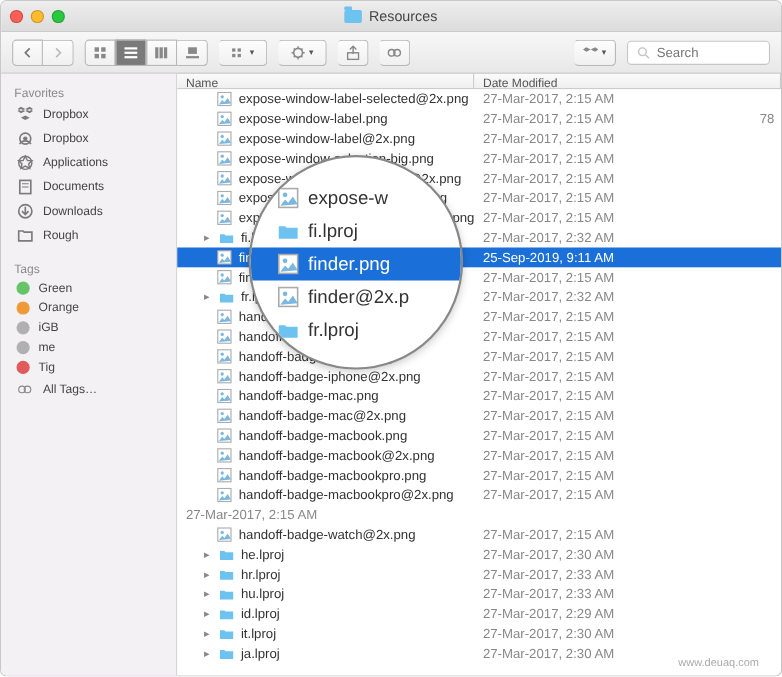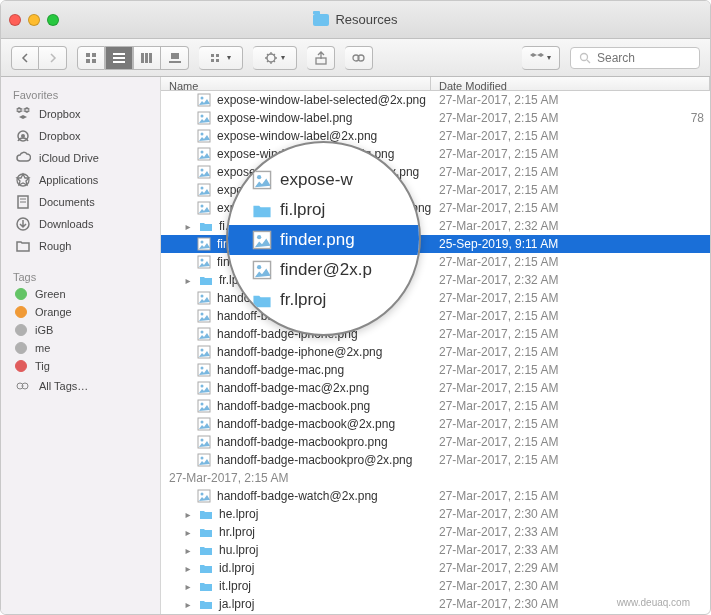--- a/index.html
+++ b/index.html
@@ -1,20 +1,20 @@
 <!DOCTYPE html>
 <html><head>
 <meta charset="utf-8">
 <style>
 * { box-sizing: border-box; margin: 0; padding: 0; }
 body { font-family: -apple-system, "Helvetica Neue", Arial, sans-serif; font-size: 12px; color: #333; background: #fff; width: 711px; height: 615px; overflow: hidden; position: relative; }
 
 .window { width: 711px; height: 615px; background: #fff; border: 1px solid #c8c8c8; border-radius: 6px; overflow: hidden; position: relative; }
 
-.titlebar { height: 38px; background: linear-gradient(#ededed,#dcdcdc); border-bottom: 1px solid #c0c0c0; display: flex; align-items: center; padding: 0 8px; gap: 8px; }
+.titlebar { height: 28px; background: linear-gradient(#ededed,#dcdcdc); border-bottom: 1px solid #c0c0c0; display: flex; align-items: center; padding: 0 8px; gap: 8px; }
 .traffic { display: flex; gap: 7px; }
 .dot { width: 12px; height: 12px; border-radius: 50%; border: 0.5px solid rgba(0,0,0,.2); }
 .dot.red { background:#ff5f57; } .dot.yellow { background:#febc2e; } .dot.green { background:#28c840; }
 .title-center { position:absolute; left:0; right:0; text-align:center; display:flex; align-items:center; justify-content:center; gap:6px; font-size:13px; color:#444; }
 .folder-icon { width:16px; height:12px; background:#6ec2f0; border-radius:2px; position:relative; }
 .folder-icon:before { content:''; position:absolute; top:-3px; left:0; width:7px; height:3px; background:#6ec2f0; border-radius:1px 1px 0 0; }
 
 .toolbar { height: 38px; background: linear-gradient(#f7f7f7,#e8e8e8); border-bottom:1px solid #bcbcbc; display:flex; align-items:center; padding:0 10px; gap:10px; }
 .btn-group { display:flex; }
 .tb-btn { background:linear-gradient(#fdfdfd,#f0f0f0); border:1px solid #b8b8b8; height:24px; min-width:28px; display:flex; align-items:center; justify-content:center; font-size:11px; color:#555; cursor:pointer; }
@@ -183,26 +183,20 @@
           <div class="sb-item">
             <svg viewBox="0 0 16 16">
               <circle cx="8" cy="8" r="5" fill="none" stroke="#7b7b7b" stroke-width="1.5"></circle>
               <circle cx="8" cy="8" r="2" fill="#7b7b7b"></circle>
               <path d="M3 13c1-2 3-3 5-3s4 1 5 3" fill="none" stroke="#7b7b7b" stroke-width="1.5"></path>
             </svg>
             <span>Dropbox</span>
           </div>
           <div class="sb-item">
             <svg viewBox="0 0 16 16">
-              <path d="M12 11H5a3 3 0 010-6 4 4 0 017-1 2.5 2.5 0 010 7z" fill="none" stroke="#7b7b7b" stroke-width="1.5"></path>
-            </svg>
-            <span>iCloud Drive</span>
-          </div>
-          <div class="sb-item">
-            <svg viewBox="0 0 16 16">
               <path d="M8 2l2 4h4l-3 3 1 4-4-2-4 2 1-4-3-3h4z" fill="none" stroke="#7b7b7b" stroke-width="1.3"></path>
               <circle cx="8" cy="8" r="6" fill="none" stroke="#7b7b7b" stroke-width="1.3"></circle>
             </svg>
             <span>Applications</span>
           </div>
           <div class="sb-item">
             <svg viewBox="0 0 16 16">
               <rect x="3" y="2" width="10" height="12" fill="none" stroke="#7b7b7b" stroke-width="1.5"></rect>
               <line x1="5" y1="5" x2="11" y2="5" stroke="#7b7b7b"></line>
               <line x1="5" y1="8" x2="11" y2="8" stroke="#7b7b7b"></line>

